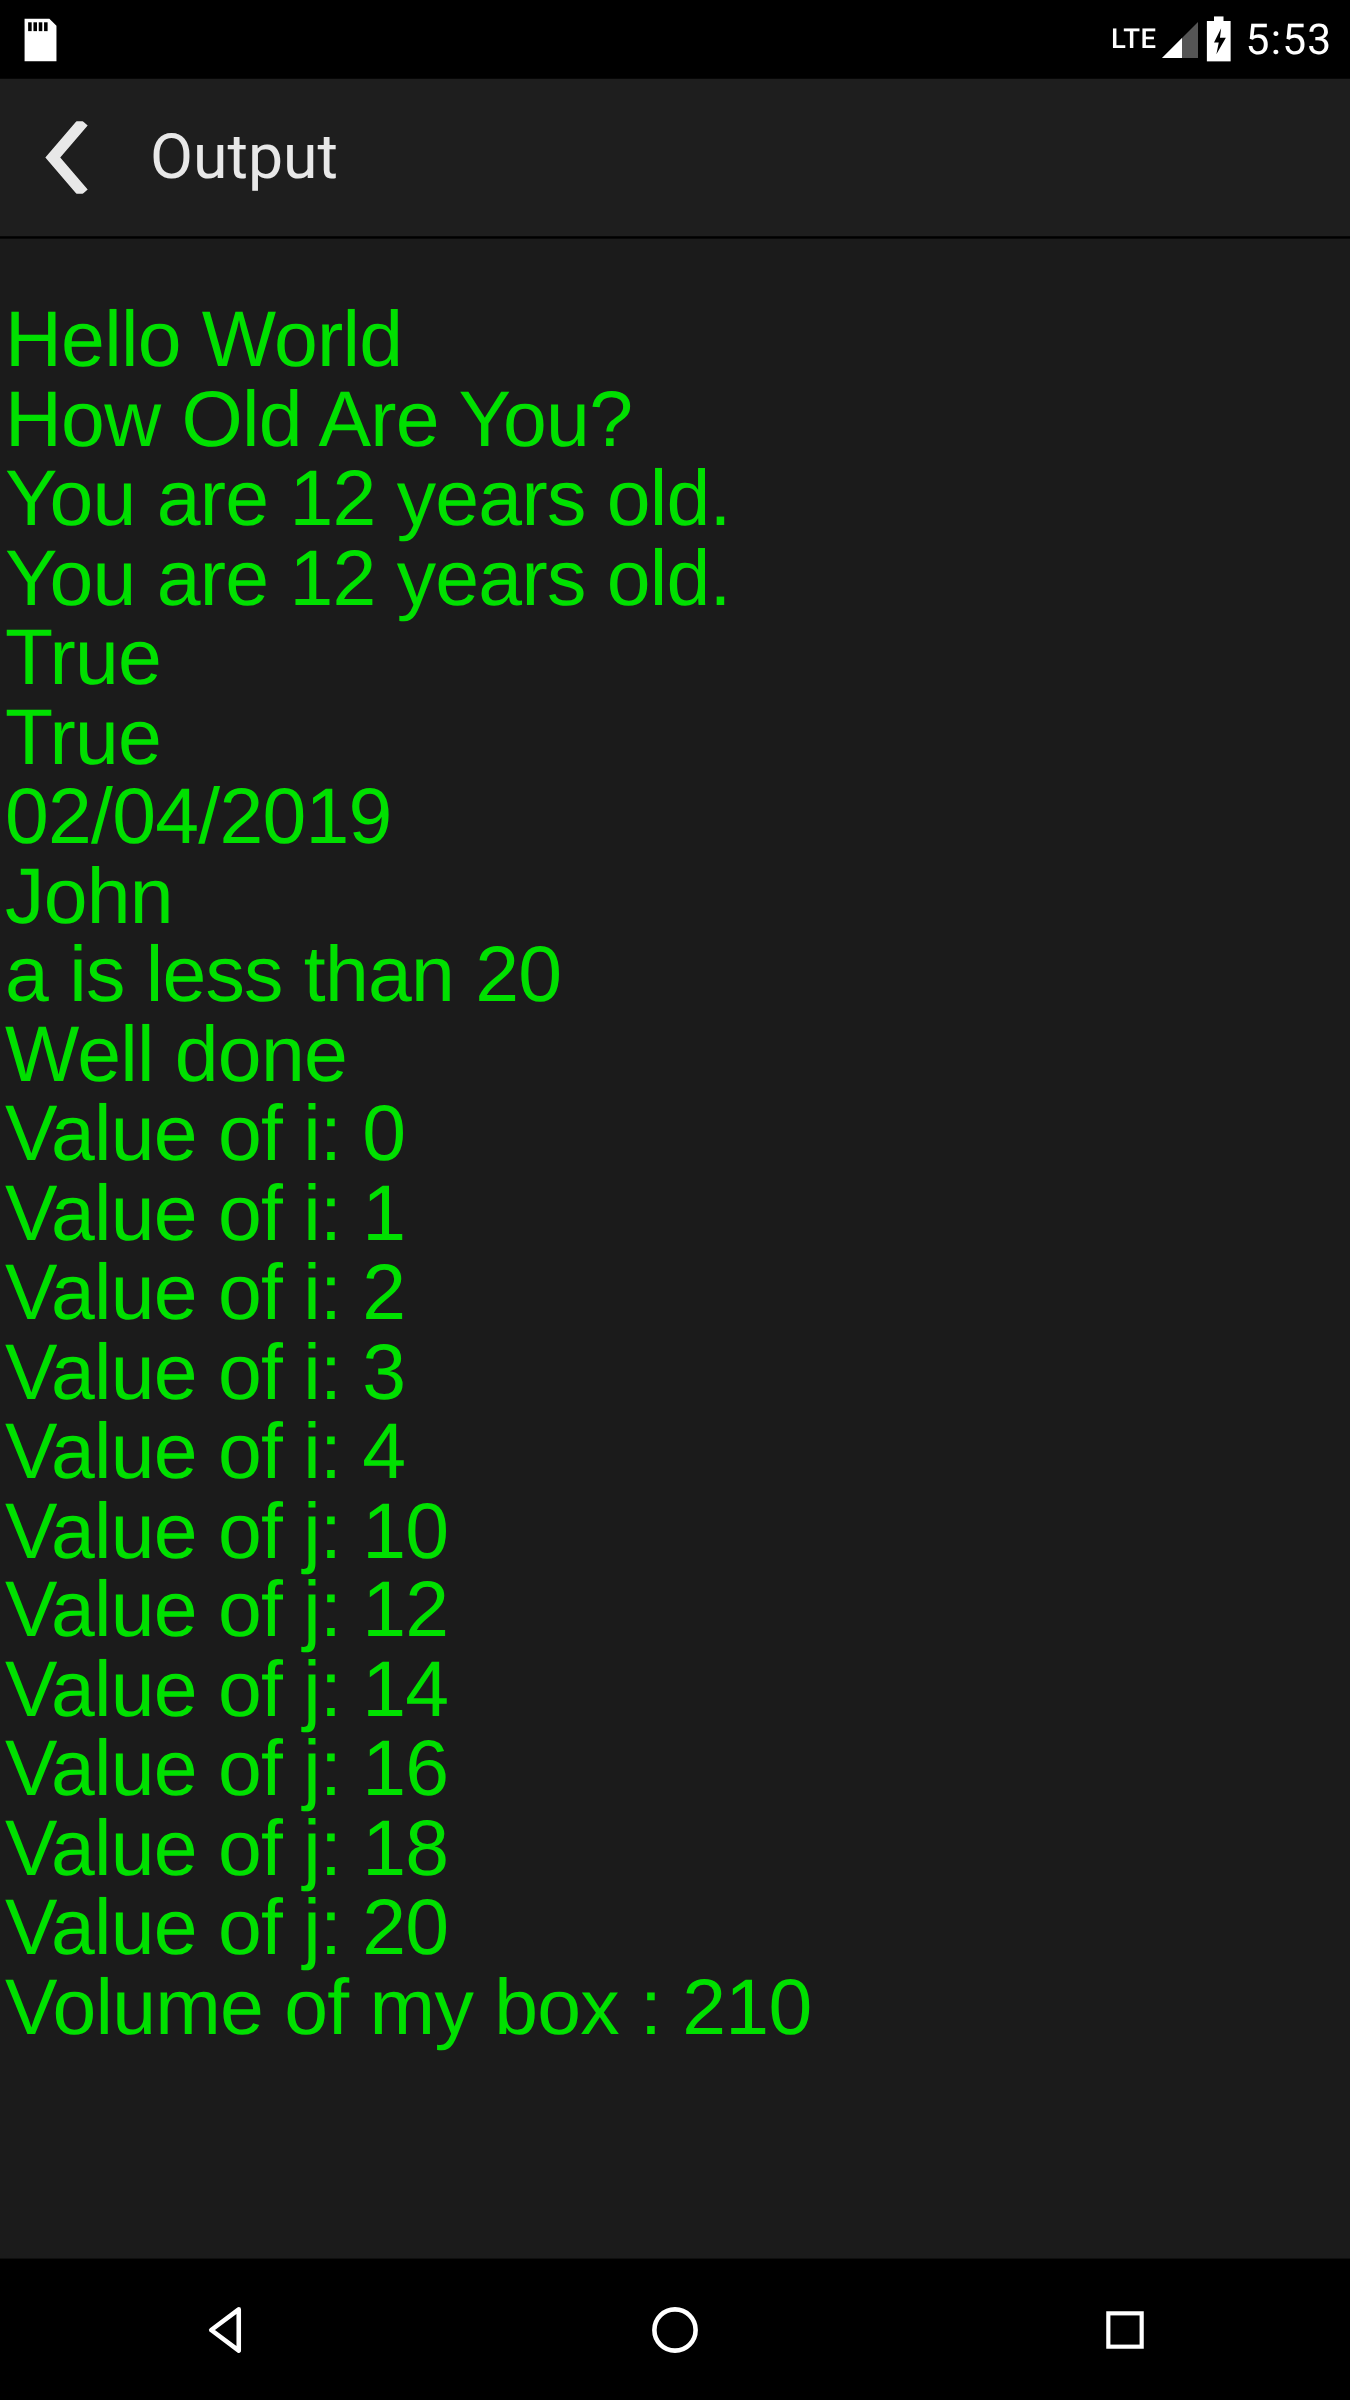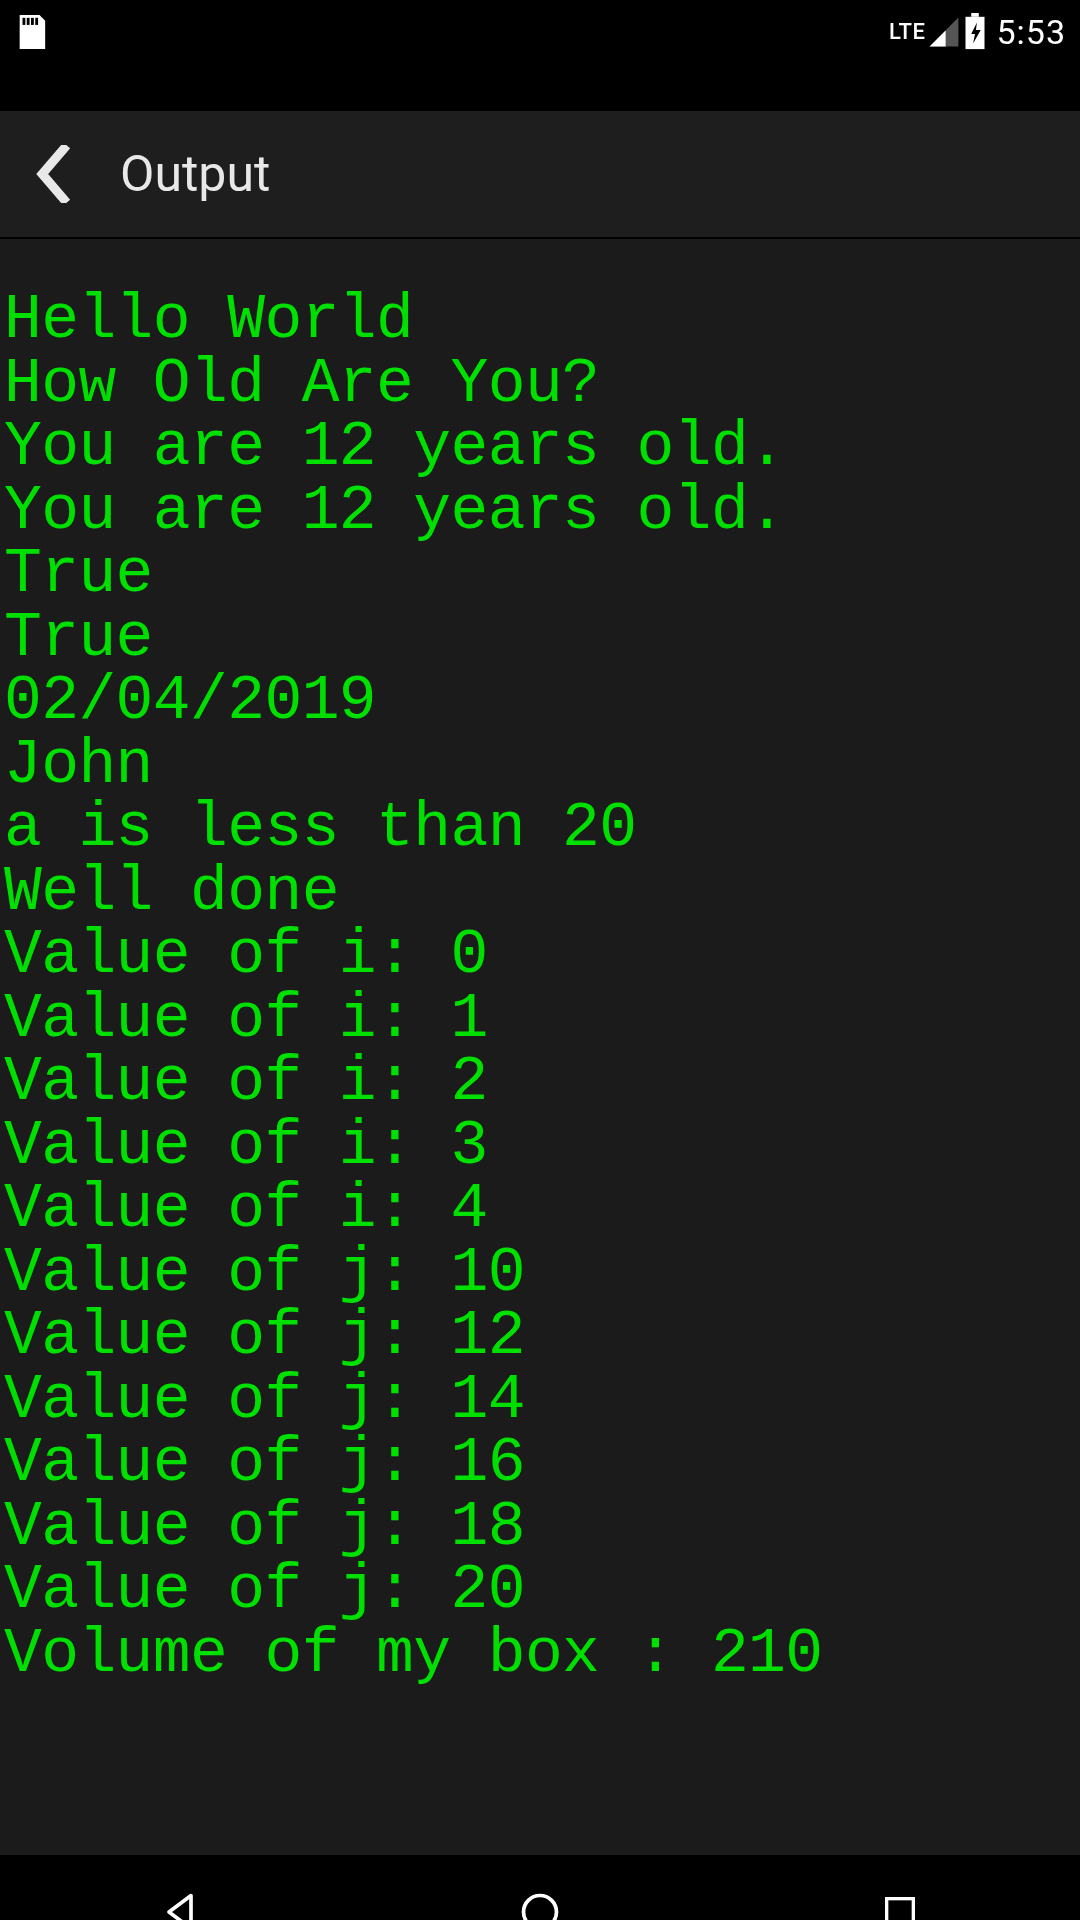--- a/index.html
+++ b/index.html
@@ -17,21 +17,20 @@
   .status-left, .status-right { display: flex; align-items: center; gap: 12px; }
   .status-right { gap: 3px; }
   .clock { font-weight: 400; letter-spacing: 1px; margin-left: 6px; text-align: right; }
   .app-bar {
     height: 128px;
     background: #1e1e1e;
     display: flex;
     align-items: center;
     padding: 0 28px;
     border-bottom: 2px solid #000;
-    margin-top: 48px;
   }
   .back-btn {
     width: 50px;
     height: 60px;
     display: flex;
     align-items: center;
     justify-content: center;
     margin-right: 42px;
   }
   .title {
@@ -39,21 +38,21 @@
     font-size: 50px;
     font-weight: 400;
   }
   .content {
     background: #1b1b1b;
     height: 1616px;
     padding: 50px 0 0 4px;
   }
   .console {
     color: #00e000;
-    font-family: Liberation Mono, monospace;
+    font-family: Liberation Sans, sans-serif;
     font-size: 63px;
     line-height: 1.008;
     white-space: pre;
     letter-spacing: -0.6px;
   }
   .nav-bar {
     height: 113px;
     background: #000;
     display: flex;
     justify-content: space-around;

